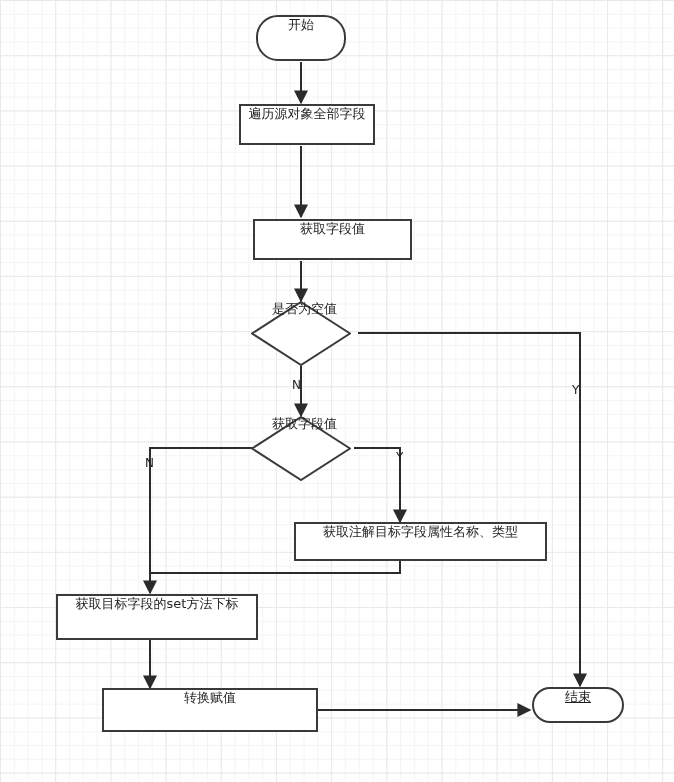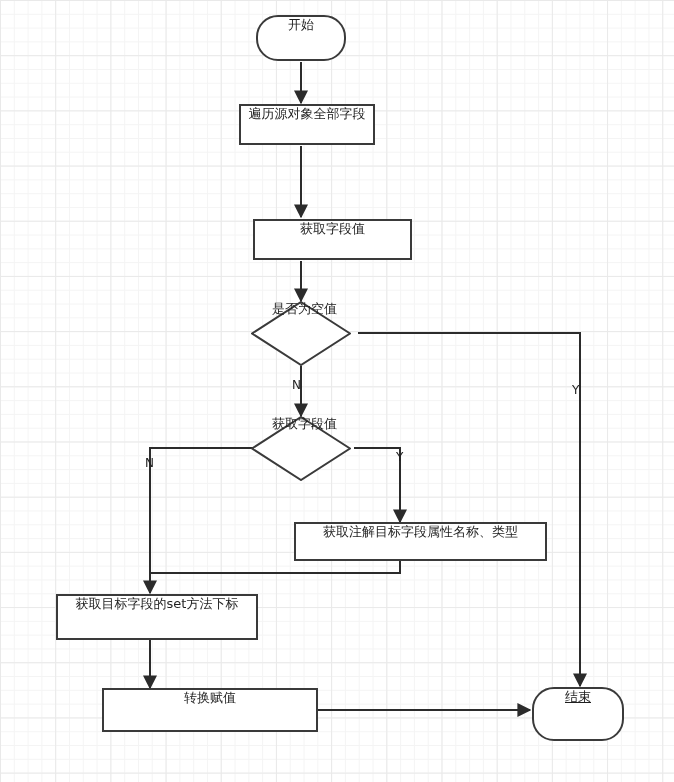--- a/index.html
+++ b/index.html
@@ -145,21 +145,21 @@
   </div>
 
   <div class="node process" style="left:56px; top:594px; width:202px; height:46px;">
     <span>获取目标字段的set方法下标</span>
   </div>
 
   <div class="node process" style="left:54px; top:688px; width:216px; height:44px;margin-left:48px;">
     <span>转换赋值</span>
   </div>
 
-  <div class="node terminator" style="left:532px; top:687px; width:92px; height:54px;text-decoration:underline;">
+  <div class="node terminator" style="left:532px; top:687px; width:92px; height:36px;text-decoration:underline;">
     <span>结束</span>
   </div>
 
   <div class="edge-label" style="left:292px; top:378px;">N</div>
   <div class="edge-label" style="left:572px; top:383px;">Y</div>
   <div class="edge-label" style="left:145px; top:456px;">N</div>
   <div class="edge-label" style="left:396px; top:450px;">Y</div>
 
 </div>
 

